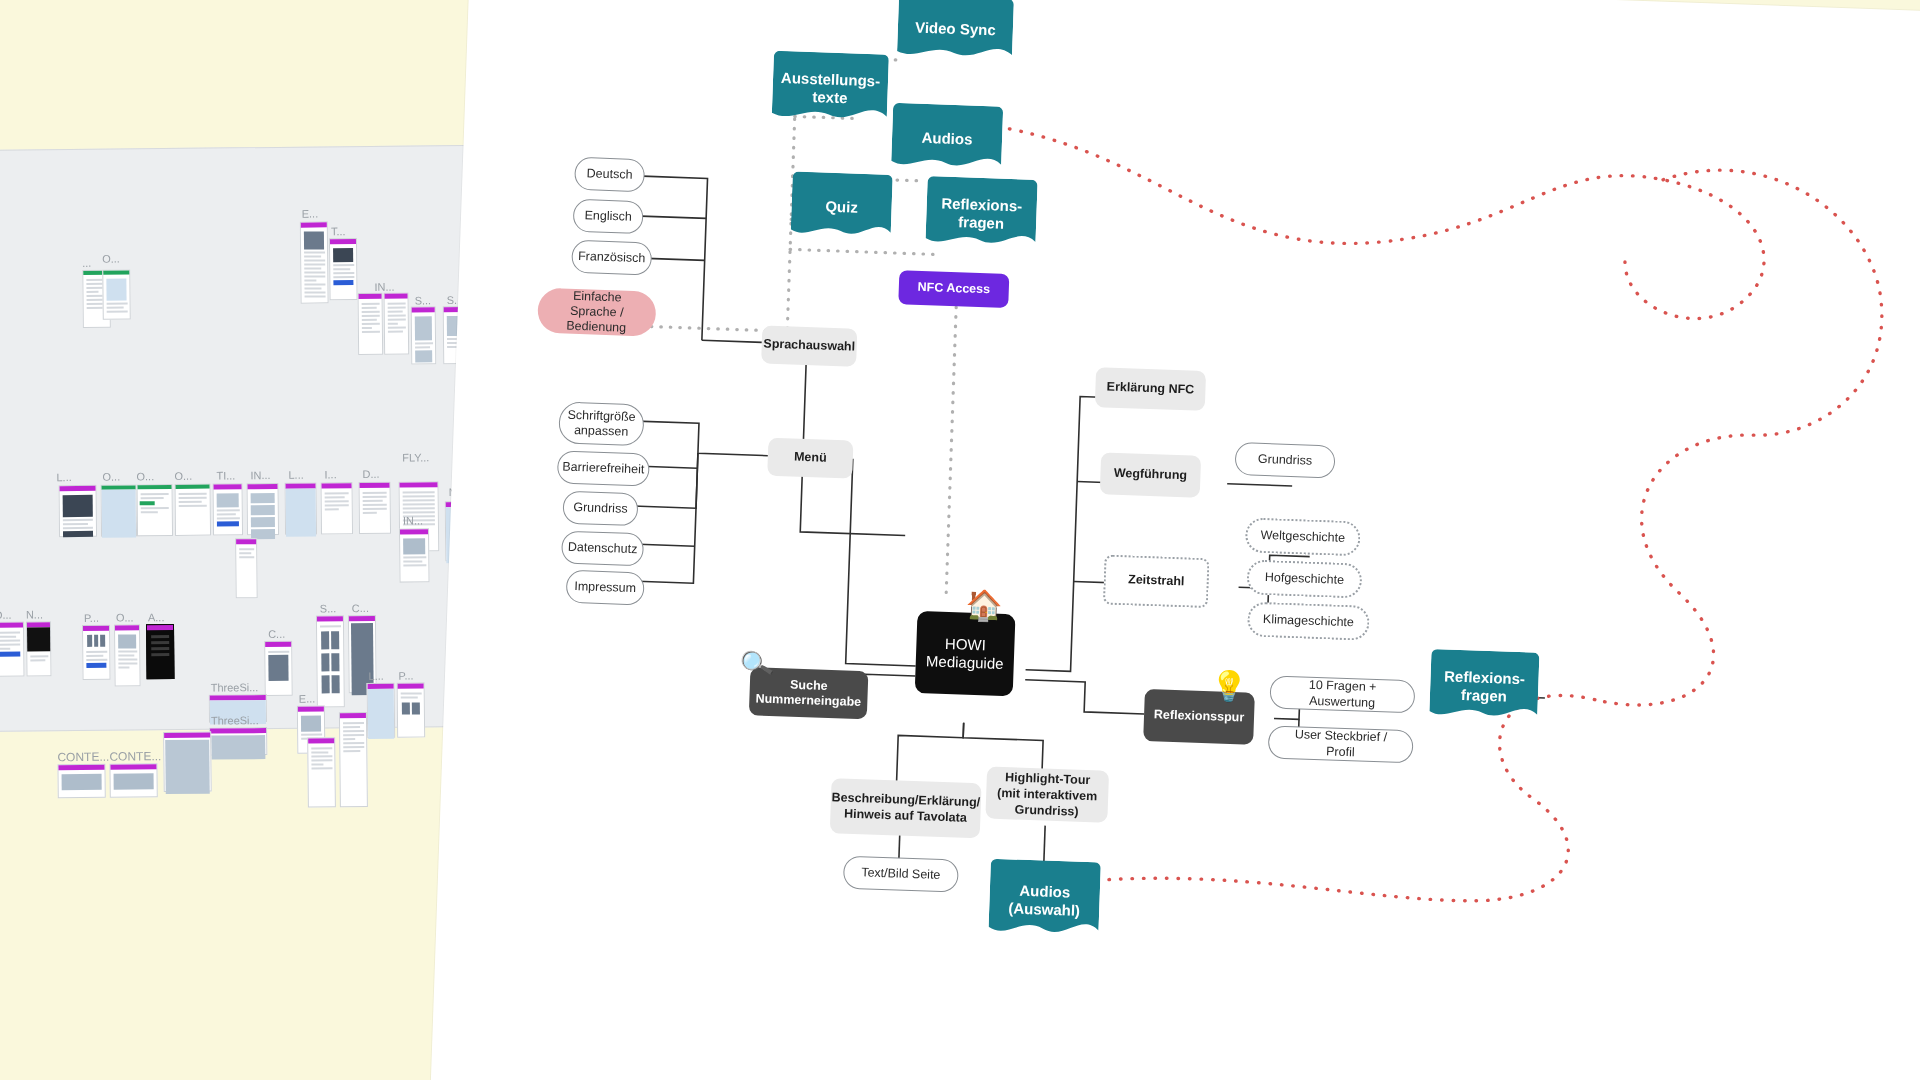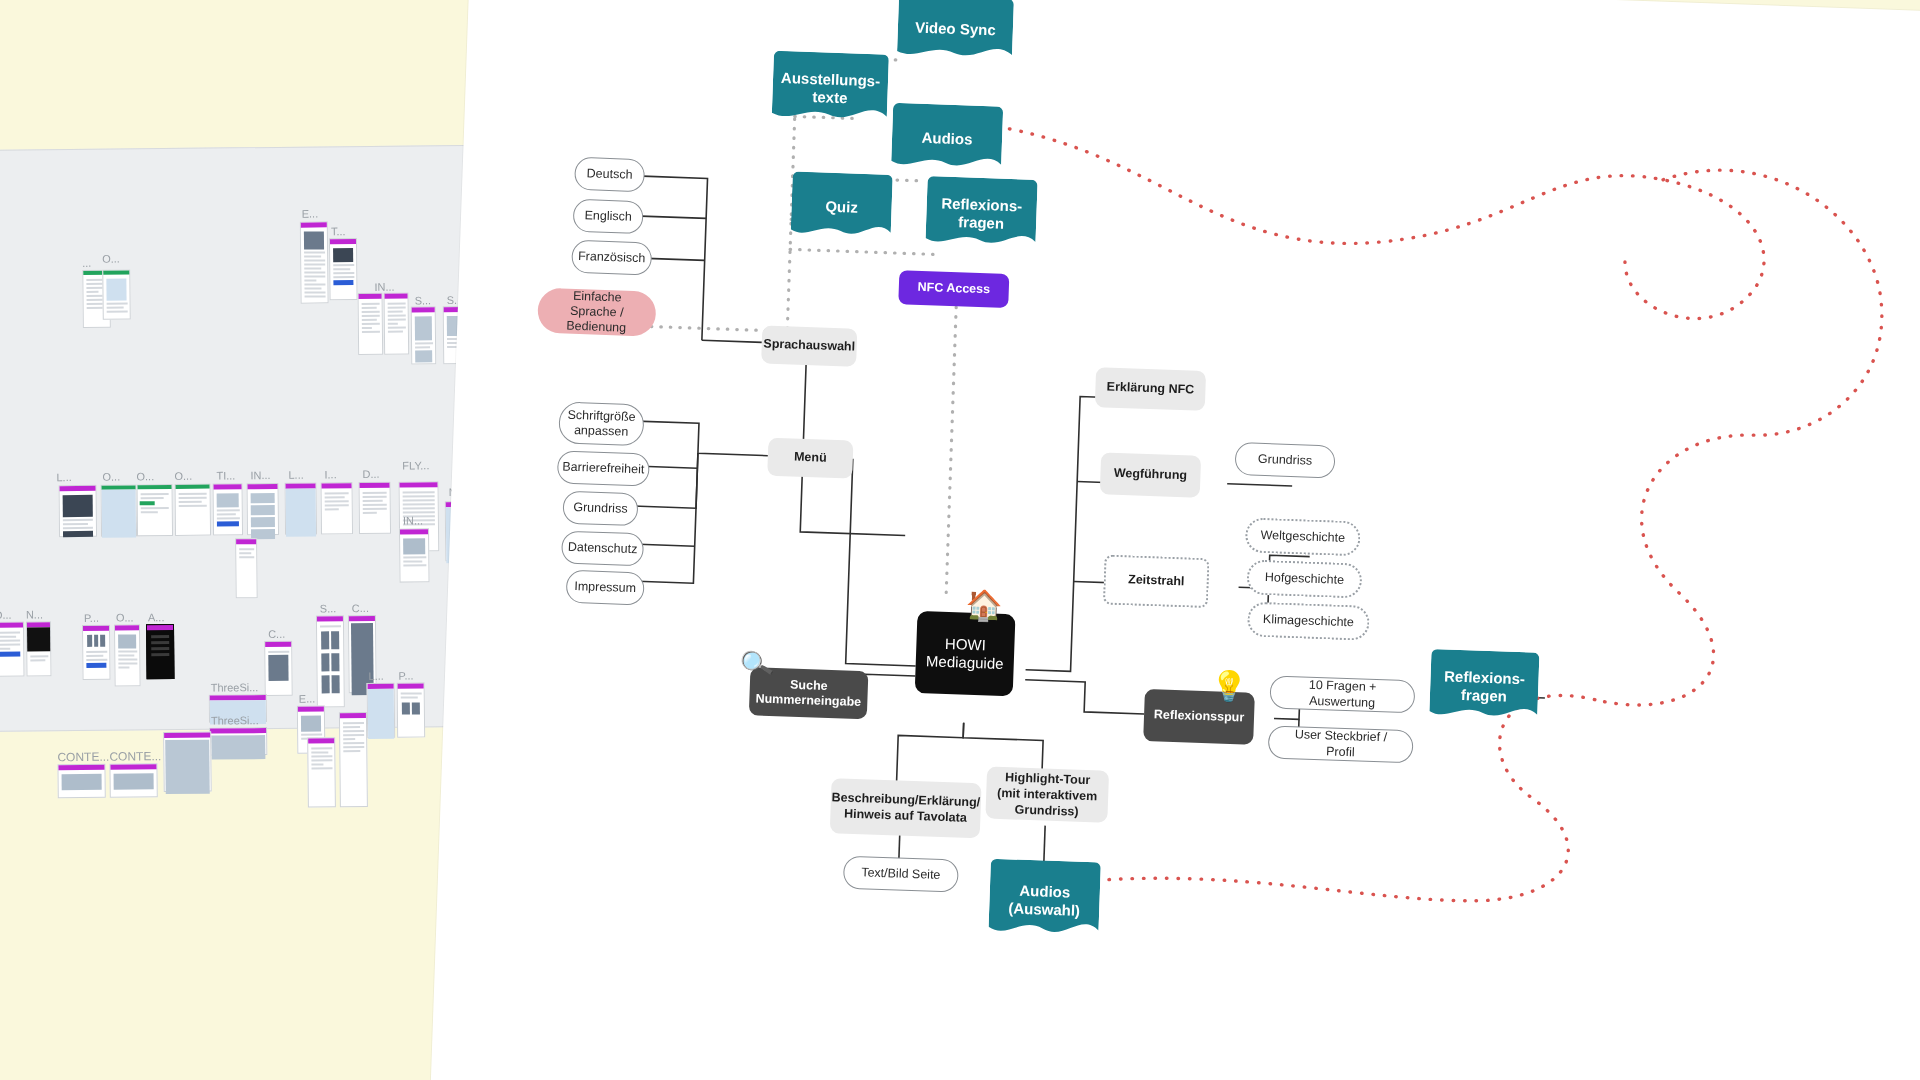--- a/index.html
+++ b/index.html
@@ -279,21 +279,21 @@
         <div class="body">
           <div class="ln l"></div>
             <div class="ln l"></div>
             <div class="ln m"></div>
           <div class="ln l"></div>
             <div class="ln l"></div>
             <div class="ln s"></div>
         </div>
       </div>
 
-      <div class="flabel" style="left:418px;top:313px;">FLY...</div>
+      <div class="flabel" style="left:418px;top:305px;">FLY...</div>
       <div class="frame" style="left:414px;top:335px;width:40px;height:70px;">
         <div class="bar"></div>
         <div class="body">
           <div class="ln l"></div>
             <div class="ln l"></div>
             <div class="ln l"></div>
           <div class="ln l"></div>
             <div class="ln l"></div>
             <div class="ln l"></div>
           <div class="ln l"></div>

